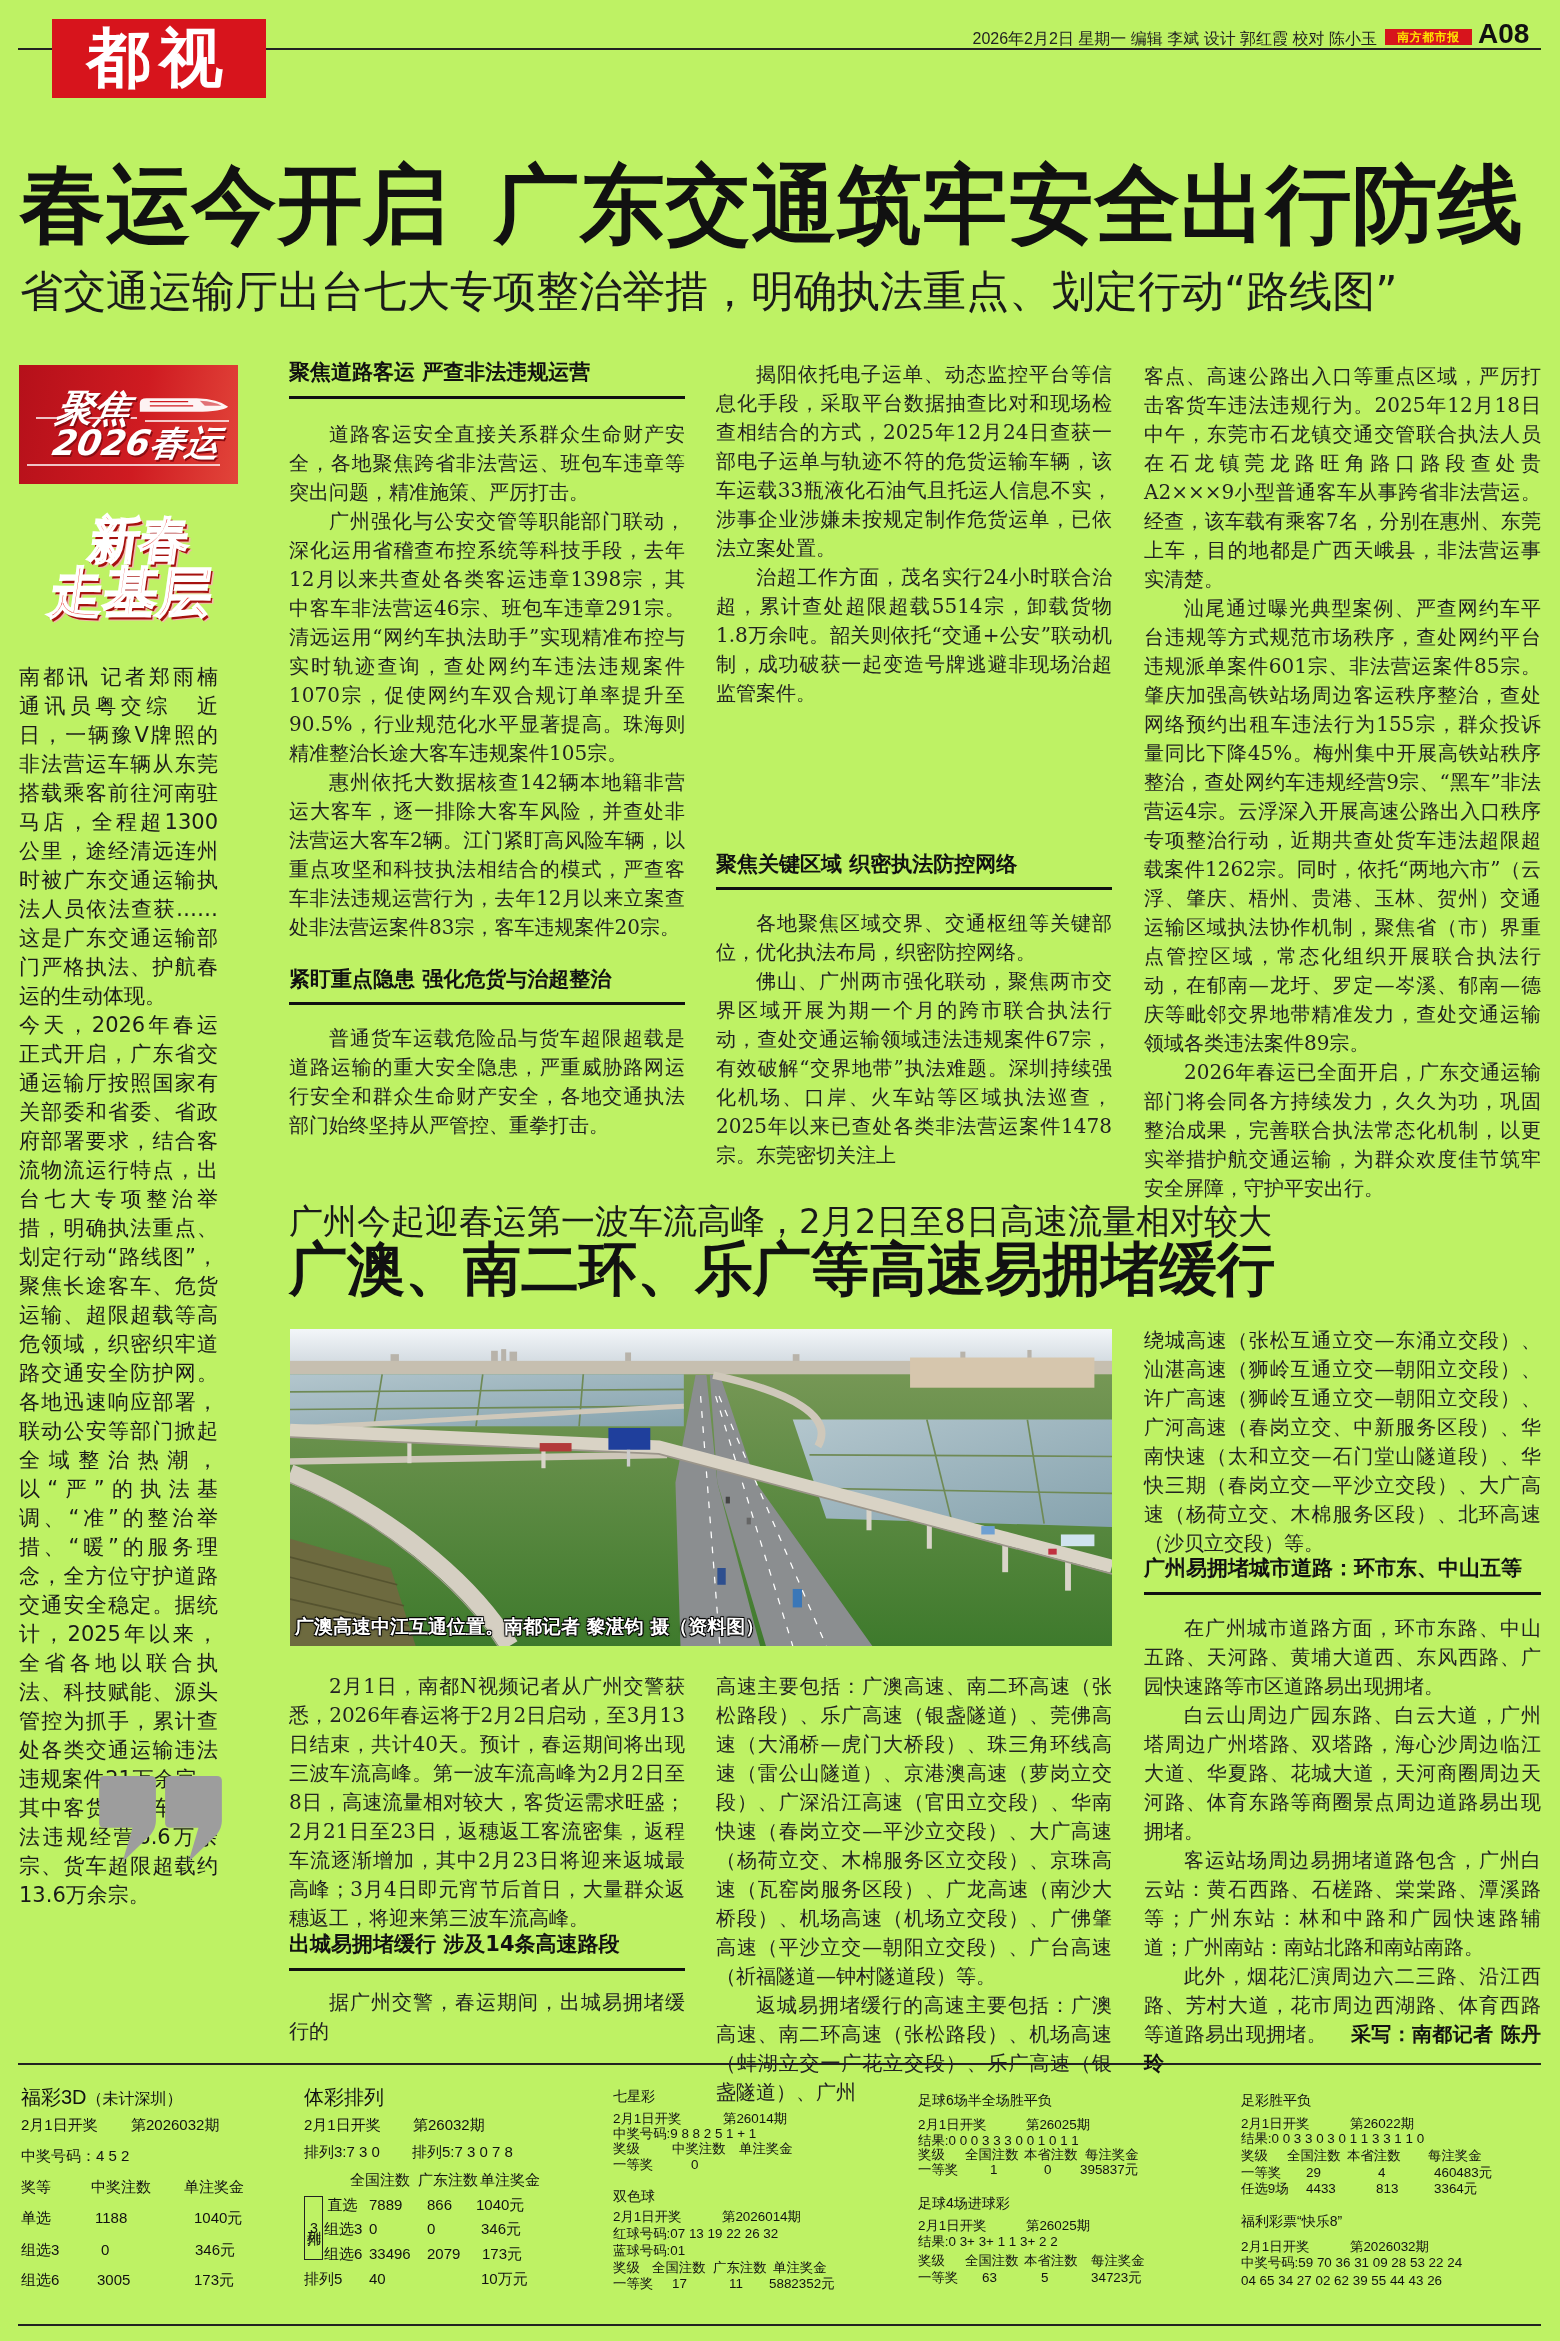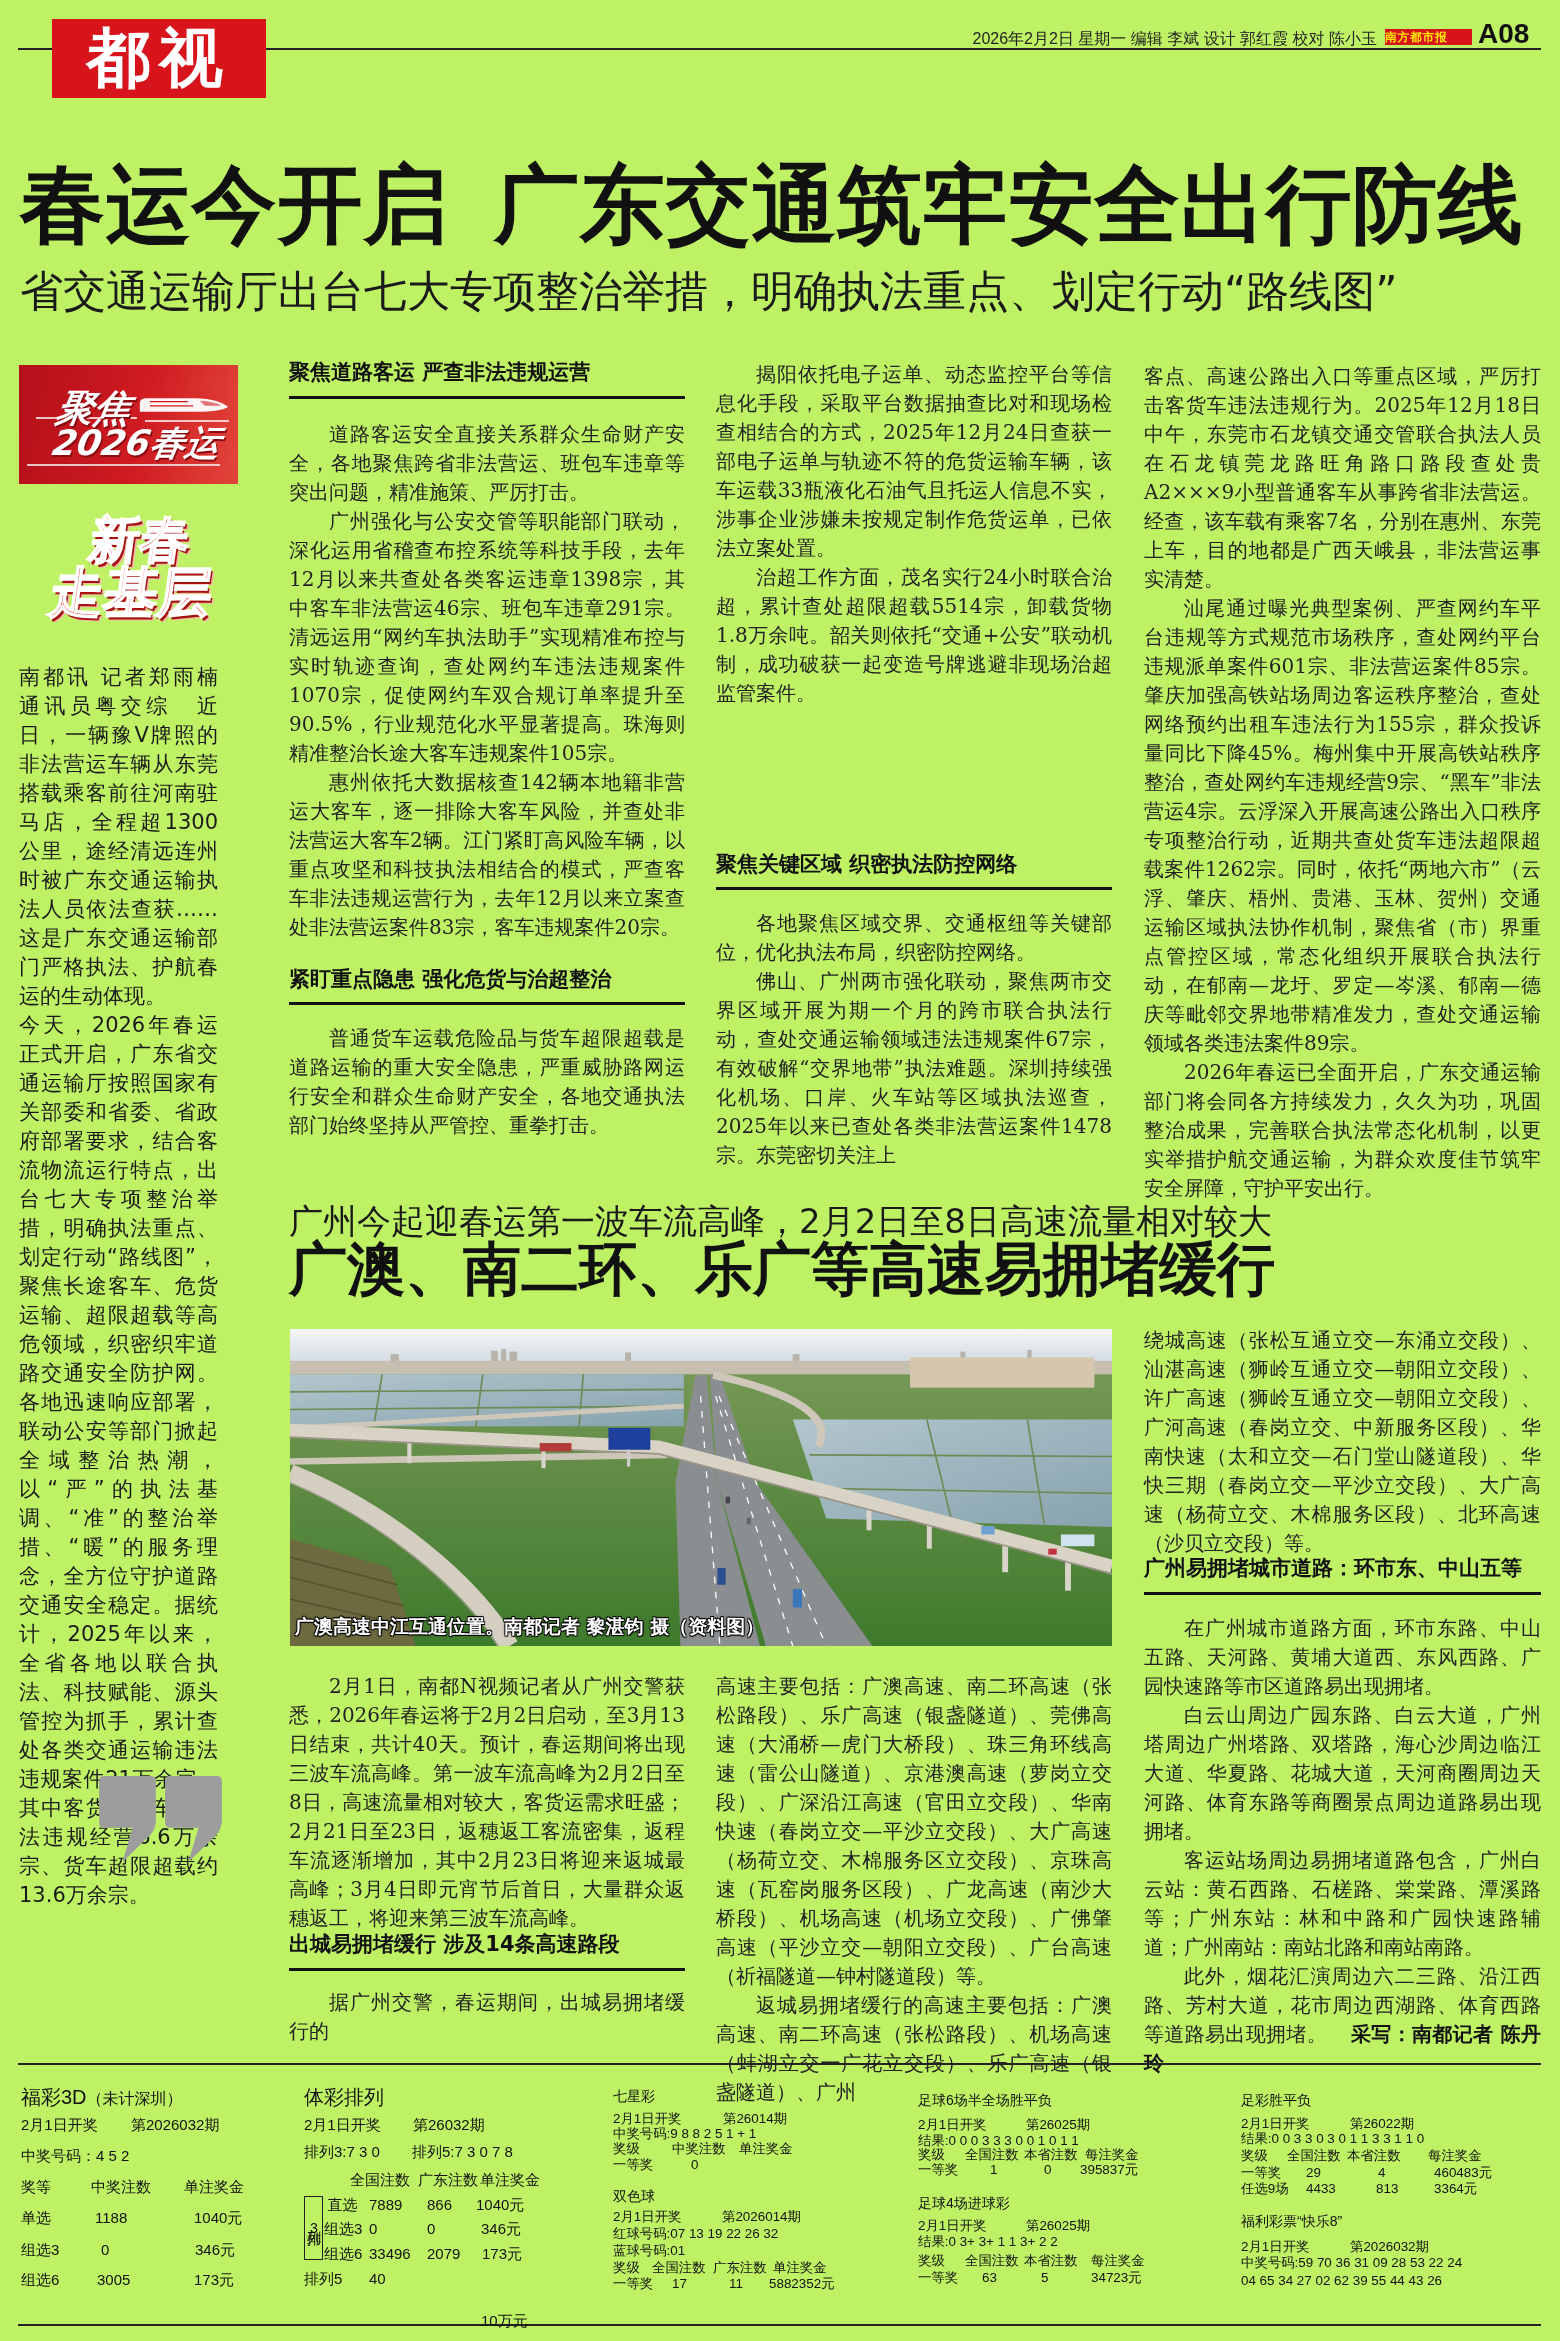--- a/index.html
+++ b/index.html
@@ -3,21 +3,21 @@
 <meta charset="utf-8">
 <style>
   html, body { margin:0; padding:0; background:#ffffff; }
   .page { position:relative; width:1560px; height:2342px; overflow:hidden; background:#bef264; color:#1c1c1c; font-family:"DejaVu Serif", serif; }
   .abs { position:absolute; }
 
   
   .mast-rule { left:18.4px; top:48px; width:1523px; height:1.7px; background:#222; }
   .mast-label { left:52px; top:19px; width:214px; height:79px; background:#d7141c; color:#fff; font-family:"DejaVu Sans", sans-serif; font-weight:bold; font-size:64px; line-height:79px; text-align:center; letter-spacing:8.4px; }
   .dateline { right:183px; top:28.5px; font-family:"Liberation Sans", sans-serif; font-size:16px; line-height:20px; white-space:nowrap; color:#222; }
-  .logo { left:1385px; top:29px; width:87px; height:16px; background:#d7141c; color:#ffe500; font-family:"DejaVu Sans", sans-serif; font-weight:bold; font-size:11.7px; line-height:16px; letter-spacing:0.8px; }
+  .logo { left:1385px; top:29px; width:87px; height:16px; background:#d7141c; color:#ffe500; font-family:"DejaVu Sans", sans-serif; font-weight:bold; font-size:11.7px; line-height:16px; text-align:center; letter-spacing:0.8px; }
   .page-no { left:1478px; top:17px; font-family:"Liberation Sans", sans-serif; font-weight:bold; font-size:28px; line-height:34px; color:#111; }
 
   
   .headline { left:20px; top:156px; font-family:"DejaVu Sans", sans-serif; font-weight:900; font-size:85px; line-height:97px; white-space:nowrap; letter-spacing:0.8px; color:#111; }
   .headline .part2 { margin-left:45px; }
   .subhead { left:20px; top:265px; font-family:"DejaVu Sans", sans-serif; font-weight:400; font-size:43px; line-height:52px; white-space:nowrap; color:#1a1a1a; }
 
   
   .banner { left:19px; top:365px; width:219px; height:119px; background:linear-gradient(100deg,#b5101a 0%,#cf1b21 55%,#e2453a 100%); overflow:hidden; }
   .banner .streak { position:absolute; height:1.7px; background:rgba(255,255,255,0.75); }
@@ -313,21 +313,21 @@
     <div class="lr" style="top:168px;">
       <span class="lc" style="left:20px;">组选6</span>
       <span class="lc" style="left:65px;">33496</span>
       <span class="lc" style="left:123px;">2079</span>
       <span class="lc" style="left:178px;">173元</span>
     </div>
     <div class="lr" style="top:193px;">
       <span class="lc" style="left:0;">排列5</span>
       <span class="lc" style="left:65px;">40</span>
       <span class="lc" style="left:123px;"></span>
-      <span class="lc" style="left:177px;margin-top:42px;">10万元</span>
+      <span class="lc" style="left:177px;">10万元</span>
     </div>
   </div>
 
   <div class="lot-block sm" style="left:613px;top:2077px;">
     <div class="lot-title" style="top:8.4px;">七星彩</div>
     <div class="lr" style="top:34px;">
       <span class="lc" style="left:0;">2月1日开奖</span>
       <span class="lc" style="left:110px;">第26014期</span>
     </div>
     <div class="lr" style="top:49px;">中奖号码:9 8 8 2 5 1 + 1</div>

